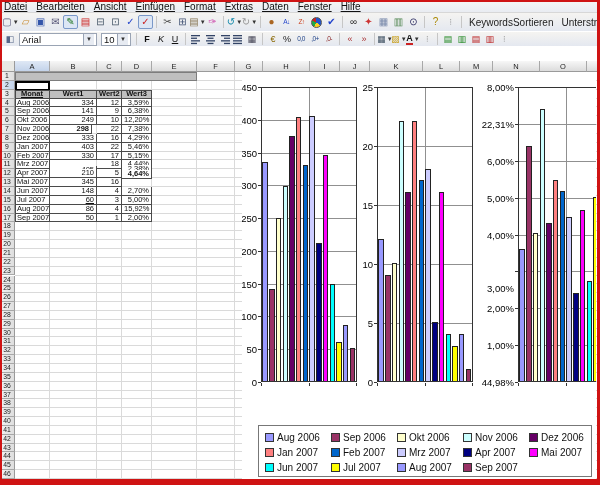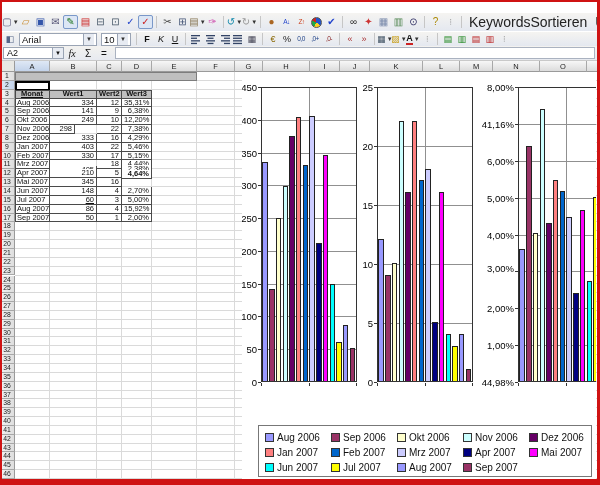--- a/index.html
+++ b/index.html
@@ -15,21 +15,21 @@
     background:linear-gradient(#f5f4f1,#e4e8f0);padding-left:3px;}
   .tb1{top:13px;height:18px;}
   .tb2{top:31px;height:15px;border-top:1px solid #fff;}
   .tbtn{position:relative;width:15px;height:14px;display:flex;align-items:center;justify-content:center;
     font-size:10px;line-height:1;border:1px solid transparent;border-radius:2px;flex:0 0 auto;}
   .tb2 .tbtn{width:14px;height:13px;font-size:9px;}
   .tbtn.active{border:1px solid #7a98c9;background:#dce6f5;}
   .tbtn .dd{font-size:6px;color:#333;margin-left:1px;}
   .tbtn.tiny{font-size:6.5px;letter-spacing:-0.5px;}
   .sep{width:1px;height:12px;background:#c6c6c6;margin:0 3px;flex:0 0 auto;}
-  .custombtn{font-size:14px;padding:1px 4px;white-space:nowrap;color:#222;flex:0 0 auto;}
+  .custombtn{font-size:10px;padding:1px 4px;white-space:nowrap;color:#222;flex:0 0 auto;}
   .pie{width:11px;height:11px;border-radius:50%;
     background:conic-gradient(#2255cc 0 130deg,#ffd020 0 210deg,#22aa44 0 290deg,#cc2222 0 360deg);
     border:1px solid #555;}
   .combo{height:13px;background:#fff;border:1px solid #9aa4b4;display:flex;align-items:center;
     font-size:9.5px;padding:0 2px;margin:0 2px;flex:0 0 auto;}
   .combo .dd{margin-left:auto;font-size:6px;color:#333;background:#e7ebf2;border-left:1px solid #9aa4b4;
     height:100%;display:flex;align-items:center;padding:0 2px;}
   .fontcolorA{border-bottom:2px solid #cc2222;line-height:1;font-weight:bold;}
   
   .fbar{position:absolute;left:0;top:46px;width:100%;height:15px;
@@ -81,20 +81,31 @@
   .leglab{font-size:10px;white-space:nowrap;}
   
   .redframe{position:absolute;left:0;top:0;right:0;bottom:0;pointer-events:none;
     border:2px solid #cf1313;border-bottom-width:6px;border-right-width:3px;z-index:50;}
 </style>
 </head>
 <body>
 
 <div class="screen">
 
+  <div class="menubar">
+      <span class="mi">Datei</span>
+      <span class="mi">Bearbeiten</span>
+      <span class="mi">Ansicht</span>
+      <span class="mi">Einfügen</span>
+      <span class="mi">Format</span>
+      <span class="mi">Extras</span>
+      <span class="mi">Daten</span>
+      <span class="mi">Fenster</span>
+      <span class="mi">Hilfe</span>
+    </div>
 
   <div class="toolbar tb1">
       <span class="tbtn">
         <span style="color: rgb(85, 85, 119);">▢</span>
         <span class="dd">▼</span>
       </span>
       <span class="tbtn">
         <span style="color: rgb(200, 136, 42);">▱</span>
       </span>
       <span class="tbtn">
@@ -290,30 +301,20 @@
         <span style="color: rgb(187, 34, 34);">▤</span>
       </span>
       <span class="tbtn">
         <span style="color: rgb(187, 34, 34);">▥</span>
       </span>
       <span class="tbtn tiny">
         <span style="color: rgb(102, 102, 102);">⋮</span>
       </span>
     </div>
 
-  <div class="fbar">
-    <div class="namebox">
-      <span>A2</span>
-      <span class="dd">▼</span>
-    </div>
-    <span class="fbtn" style="font-style:italic;font-family:'Liberation Serif',serif;">fx</span>
-    <span class="fbtn">Σ</span>
-    <span class="fbtn">=</span>
-    <div class="finput"></div>
-  </div>
 
   <div class="sheet">
     <div class="corner"></div>
     <div class="colhdrs">
         <span class="colhdr sel" style="width: 35px;">A</span>
         <span class="colhdr" style="width: 47px;">B</span>
         <span class="colhdr" style="width: 25px;">C</span>
         <span class="colhdr" style="width: 30px;">D</span>
         <span class="colhdr" style="width: 45px;">E</span>
         <span class="colhdr" style="width: 38px;">F</span>
@@ -395,31 +396,31 @@
         <div class="vline" style="left: 582px;"></div>
         <div class="mergedcell" style="left: 0px; top: 0px; width: 182px; height: 8.84783px;"></div>
         <div class="cursorcell" style="left: 0px; top: 8.84783px; width: 35px; height: 9.84783px;"></div>
         <div class="tcell hd" style="left: 0px; top: 17.6957px; width: 35px; height: 8.84783px; text-decoration: underline;">Monat</div>
         <div class="tcell hd" style="left: 35px; top: 17.6957px; width: 47px; height: 8.84783px;">Wert1</div>
         <div class="tcell hd" style="left: 82px; top: 17.6957px; width: 25px; height: 8.84783px;">Wert2</div>
         <div class="tcell hd" style="left: 107px; top: 17.6957px; width: 30px; height: 8.84783px;">Wert3</div>
         <div class="tcell mon" style="left: 0px; top: 26.5435px; width: 35px; height: 8.84783px;">Aug 2006</div>
         <div class="tcell num" style="left: 35px; top: 26.5435px; width: 47px; height: 8.84783px;">334</div>
         <div class="tcell num" style="left: 82px; top: 26.5435px; width: 25px; height: 8.84783px;">12</div>
-        <div class="tcell num" style="left: 107px; top: 26.5435px; width: 30px; height: 8.84783px;">35,31%</div>
+        <div class="tcell num" style="left: 107px; top: 26.5435px; width: 30px; height: 8.84783px;">3,59%</div>
         <div class="tcell mon" style="left: 0px; top: 35.3913px; width: 35px; height: 8.84783px;">Sep 2006</div>
         <div class="tcell num" style="left: 35px; top: 35.3913px; width: 47px; height: 8.84783px;">141</div>
         <div class="tcell num" style="left: 82px; top: 35.3913px; width: 25px; height: 8.84783px;">9</div>
         <div class="tcell num" style="left: 107px; top: 35.3913px; width: 30px; height: 8.84783px;">6,38%</div>
         <div class="tcell mon" style="left: 0px; top: 44.2391px; width: 35px; height: 8.84783px;">Okt 2006</div>
         <div class="tcell num" style="left: 35px; top: 44.2391px; width: 47px; height: 8.84783px;">249</div>
         <div class="tcell num" style="left: 82px; top: 44.2391px; width: 25px; height: 8.84783px;">10</div>
         <div class="tcell num" style="left: 107px; top: 44.2391px; width: 30px; height: 8.84783px;">12,20%</div>
         <div class="tcell mon" style="left: 0px; top: 53.087px; width: 35px; height: 8.84783px;">Nov 2006</div>
-        <div class="tcell num" style="left: 35px; top: 53.087px; width: 25px; height: 8.84783px;">298</div>
+        <div class="tcell num" style="left: 35px; top: 53.087px; width: 42px; height: 8.84783px; font-weight: bold;">298</div>
         <div class="tcell num" style="left: 82px; top: 53.087px; width: 25px; height: 8.84783px;">22</div>
         <div class="tcell num" style="left: 107px; top: 53.087px; width: 30px; height: 8.84783px;">7,38%</div>
         <div class="tcell mon" style="left: 0px; top: 61.9348px; width: 35px; height: 8.84783px;">Dez 2006</div>
         <div class="tcell num" style="left: 35px; top: 61.9348px; width: 47px; height: 8.84783px;">333</div>
         <div class="tcell num" style="left: 82px; top: 61.9348px; width: 25px; height: 8.84783px;">16</div>
         <div class="tcell num" style="left: 107px; top: 61.9348px; width: 30px; height: 8.84783px;">4,29%</div>
         <div class="tcell mon" style="left: 0px; top: 70.7826px; width: 35px; height: 8.84783px;">Jan 2007</div>
         <div class="tcell num" style="left: 35px; top: 70.7826px; width: 47px; height: 8.84783px;">403</div>
         <div class="tcell num" style="left: 82px; top: 70.7826px; width: 25px; height: 8.84783px;">22</div>
         <div class="tcell num" style="left: 107px; top: 70.7826px; width: 30px; height: 8.84783px;">5,46%</div>
@@ -538,29 +539,29 @@
           <div class="bar" title="Jun 2007" style="left: 67.5429px; width: 5.51429px; height: 47.2px; background: rgb(0, 255, 255);"></div>
           <div class="bar" title="Jul 2007" style="left: 74.2571px; width: 5.51429px; height: 35.4px; background: rgb(255, 255, 0);"></div>
           <div class="bar" title="Aug 2007" style="left: 80.9714px; width: 5.51429px; height: 47.2px; background: rgb(153, 153, 255);"></div>
           <div class="bar" title="Sep 2007" style="left: 87.6857px; width: 5.51429px; height: 11.8px; background: rgb(153, 51, 102);"></div>
         </div>
         <div class="xtick" style="left: 135px; top: 311px;"></div>
         <div class="xtick" style="left: 183px; top: 311px;"></div>
         <div class="xtick" style="left: 230px; top: 311px;"></div>
         <div class="ylab" style="left: 232px; top: 15px;">8,00%</div>
         <div class="ytick" style="left: 273px; top: 15px;"></div>
-        <div class="ylab" style="left: 232px; top: 51.875px;">41,16%</div>
+        <div class="ylab" style="left: 232px; top: 51.875px;">22,31%</div>
         <div class="ytick" style="left: 273px; top: 51.875px;"></div>
         <div class="ylab" style="left: 232px; top: 88.75px;">6,00%</div>
         <div class="ytick" style="left: 273px; top: 88.75px;"></div>
         <div class="ylab" style="left: 232px; top: 125.625px;">5,00%</div>
         <div class="ytick" style="left: 273px; top: 125.625px;"></div>
         <div class="ylab" style="left: 232px; top: 162.5px;">4,00%</div>
         <div class="ytick" style="left: 273px; top: 162.5px;"></div>
-        <div class="ylab" style="left: 232px; top: 196px;">3,00%</div>
+        <div class="ylab" style="left: 232px; top: 216px;">3,00%</div>
         <div class="ytick" style="left: 273px; top: 199.375px;"></div>
         <div class="ylab" style="left: 232px; top: 236.25px;">2,00%</div>
         <div class="ytick" style="left: 273px; top: 236.25px;"></div>
         <div class="ylab" style="left: 232px; top: 273.125px;">1,00%</div>
         <div class="ytick" style="left: 273px; top: 273.125px;"></div>
         <div class="ylab" style="left: 232px; top: 310px;">44,98%</div>
         <div class="ytick" style="left: 273px; top: 310px;"></div>
         <div class="plot" style="left: 276px; top: 15px; width: 96px; height: 295px;">
           <div class="gline" style="top: 35.875px;"></div>
           <div class="gline" style="top: 72.75px;"></div>

